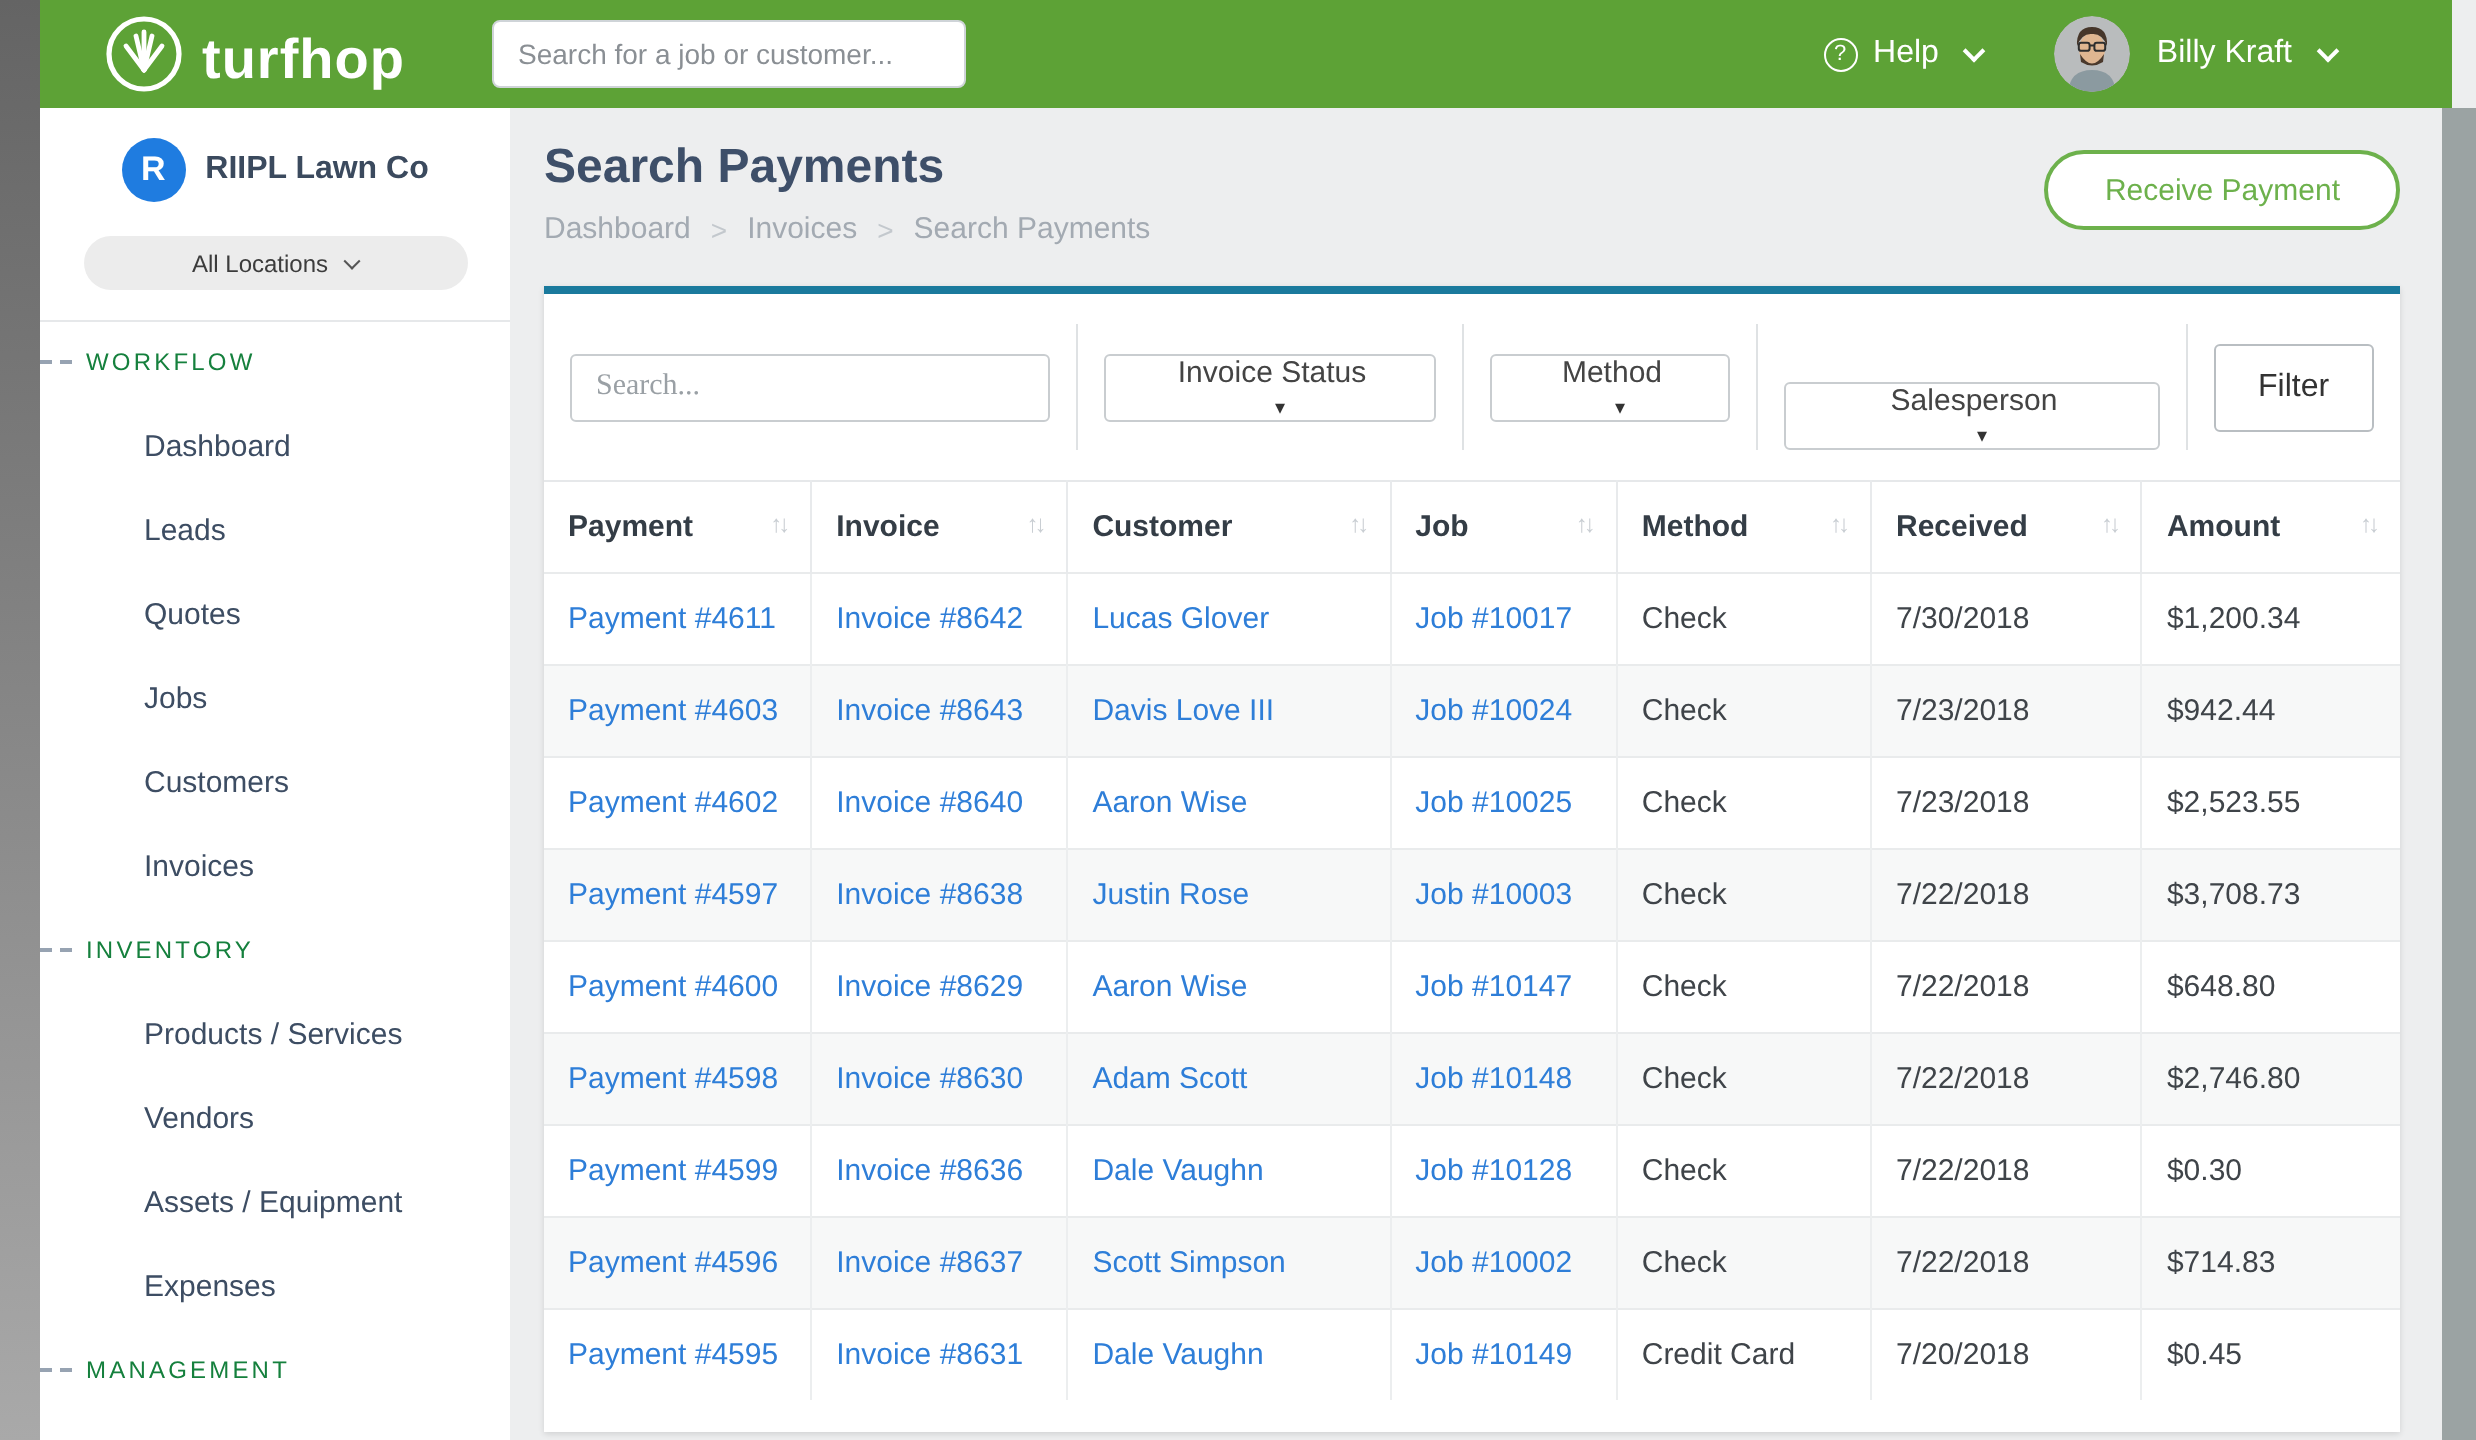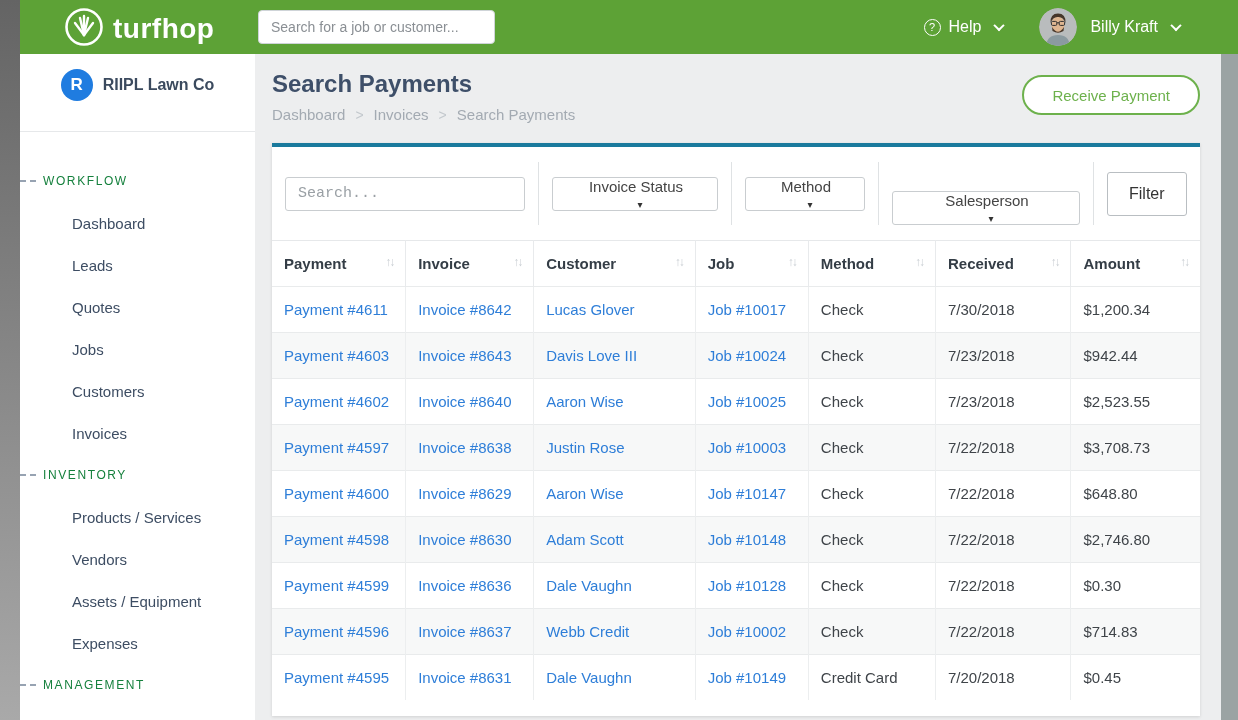--- a/index.html
+++ b/index.html
@@ -14,21 +14,21 @@
   *{box-sizing:border-box;margin:0;padding:0;}
   html,body{width:1238px;height:720px;}
   body{font-family:"Liberation Sans",sans-serif;background:#edeeef;}
   #screen{position:relative;width:1238px;height:720px;overflow:hidden;background:#edeeef;}
 
   
   .left-strip{position:absolute;left:0;top:0;width:20px;height:720px;background:linear-gradient(180deg,#646464,#a9a9a9);z-index:30;}
   .right-strip{position:absolute;right:0;top:54px;width:17px;height:666px;background:#9ba3a3;z-index:30;}
 
   
-  .header{position:absolute;left:20px;top:0;width:1218px;height:54px;background:var(--header-green);z-index:20;}
+  .header{position:absolute;left:8px;top:0;width:1218px;height:54px;background:var(--header-green);z-index:20;}
   .logo{position:absolute;left:44px;top:7px;display:flex;align-items:center;gap:9px;}
   .brand{color:#fff;font-size:28px;font-weight:700;letter-spacing:.5px;line-height:40px;}
   .hdr-search{position:absolute;left:238px;top:10px;width:237px;height:34px;background:#fff;border:1px solid #cfd4d8;border-radius:4px;padding:0 12px;font-size:14px;color:#555;font-family:"Liberation Sans",sans-serif;outline:none;}
   .hdr-search::placeholder{color:#8a8f94;}
   .hdr-right{position:absolute;right:58px;top:0;height:54px;display:flex;align-items:center;}
   .help{display:flex;align-items:center;gap:8px;color:#fff;font-size:16px;cursor:pointer;}
   .q-icon{width:17px;height:17px;border:1.5px solid #fff;border-radius:50%;display:flex;align-items:center;justify-content:center;font-size:11px;line-height:1;}
   .chev{width:8px;height:8px;border-right:2px solid #fff;border-bottom:2px solid #fff;transform:rotate(45deg) translate(-1px,-1px);display:inline-block;}
   .help .chev{margin-left:6px;}
   .avatar{width:38px;height:38px;border-radius:50%;overflow:hidden;margin-left:36px;flex:0 0 auto;cursor:pointer;}
@@ -56,21 +56,21 @@
   .crumb{cursor:pointer;}
   .crumb-last{cursor:default;}
   .crumb-sep{color:#c3c8cd;font-size:14px;}
   .receive-btn{position:absolute;top:21px;right:21px;height:40px;padding:0 28px;border:2px solid var(--button-green);border-radius:21px;background:#fff;color:var(--button-green);font-size:15px;font-family:"Liberation Sans",sans-serif;cursor:pointer;}
 
   .card{margin-top:20px;background:#fff;border-top:4px solid var(--accent-teal);box-shadow:0 1px 3px rgba(0,0,0,.12);height:573px;overflow:hidden;}
   .filter-row{display:flex;align-items:center;padding:15px 0;}
   .fgroup{padding:0 13px;display:flex;align-items:center;align-self:stretch;}
   .fgroup-sel,.fgroup-btn{border-left:1px solid #dfe2e4;}
   .fselects{display:contents;}
-  .f-search{width:240px;height:34px;border:1px solid #c9cdd0;border-radius:3px;padding:0 12px;font-size:15px;color:#555;font-family:Liberation Mono, monospace;outline:none;}
+  .f-search{width:240px;height:34px;border:1px solid #c9cdd0;border-radius:3px;padding:0 12px;font-size:15px;color:#555;font-family:Liberation Serif, serif;outline:none;}
   .f-search::placeholder{color:#9aa0a5;}
   .fselect{height:34px;border:1px solid #c9cdd0;border-radius:3px;display:flex;align-items:center;justify-content:space-between;padding:0 10px 0 12px;font-size:15px;color:#444;cursor:pointer;background:#fff;flex-direction:column;}
   .fselect-0{width:166px;}
   .fselect-1{width:120px;}
   .fselect-2{width:188px;margin-top:29px;}
   .caret{font-size:10px;color:#333;margin-left:8px;}
   .filter-btn{height:44px;padding:0 21px;border:1px solid #b9bec2;border-radius:3px;background:#fff;font-size:16px;color:#333;font-family:"Liberation Sans",sans-serif;cursor:pointer;}
 
   table{width:100%;border-collapse:collapse;table-layout:fixed;border-top:1px solid #e6e8ea;}
   thead th{padding:14px 12px;font-size:15px;color:#343d46;text-align:left;border-left:1px solid #e8eaec;font-weight:700;cursor:pointer;}
@@ -140,20 +140,24 @@
       <span class="user-name">Billy Kraft</span>
       <span class="chev user-chev"></span>
     </div>
   </div>
 
   <div class="sidebar">
     <div class="company-row">
       <span class="r-badge">R</span>
       <span class="company-name">RIIPL Lawn Co</span>
     </div>
+    <div class="locations-pill">
+      <span>All Locations</span>
+      <span class="pill-chev"></span>
+    </div>
     <div class="sidebar-divider"></div>
     <div class="nav">
         <div class="nav-row nav-section">
           <span class="dashes"></span>
           <span class="nav-section-label">WORKFLOW</span>
         </div>
         <div class="nav-row nav-item">Dashboard</div>
         <div class="nav-row nav-item">Leads</div>
         <div class="nav-row nav-item">Quotes</div>
         <div class="nav-row nav-item">Jobs</div>
@@ -283,21 +287,21 @@
               <td><a class="cell-link" href="#">Invoice #8636</a></td>
               <td><a class="cell-link" href="#">Dale Vaughn</a></td>
               <td><a class="cell-link" href="#">Job #10128</a></td>
               <td><span class="cell-text">Check</span></td>
               <td><span class="cell-text">7/22/2018</span></td>
               <td><span class="cell-text">$0.30</span></td>
             </tr>
             <tr class="table-row">
               <td><a class="cell-link" href="#">Payment #4596</a></td>
               <td><a class="cell-link" href="#">Invoice #8637</a></td>
-              <td><a class="cell-link" href="#">Webb Credit</a></td>
+              <td><a class="cell-link" href="#">Scott Simpson</a></td>
               <td><a class="cell-link" href="#">Job #10002</a></td>
               <td><span class="cell-text">Check</span></td>
               <td><span class="cell-text">7/22/2018</span></td>
               <td><span class="cell-text">$714.83</span></td>
             </tr>
             <tr class="table-row">
               <td><a class="cell-link" href="#">Payment #4595</a></td>
               <td><a class="cell-link" href="#">Invoice #8631</a></td>
               <td><a class="cell-link" href="#">Dale Vaughn</a></td>
               <td><a class="cell-link" href="#">Job #10149</a></td>

